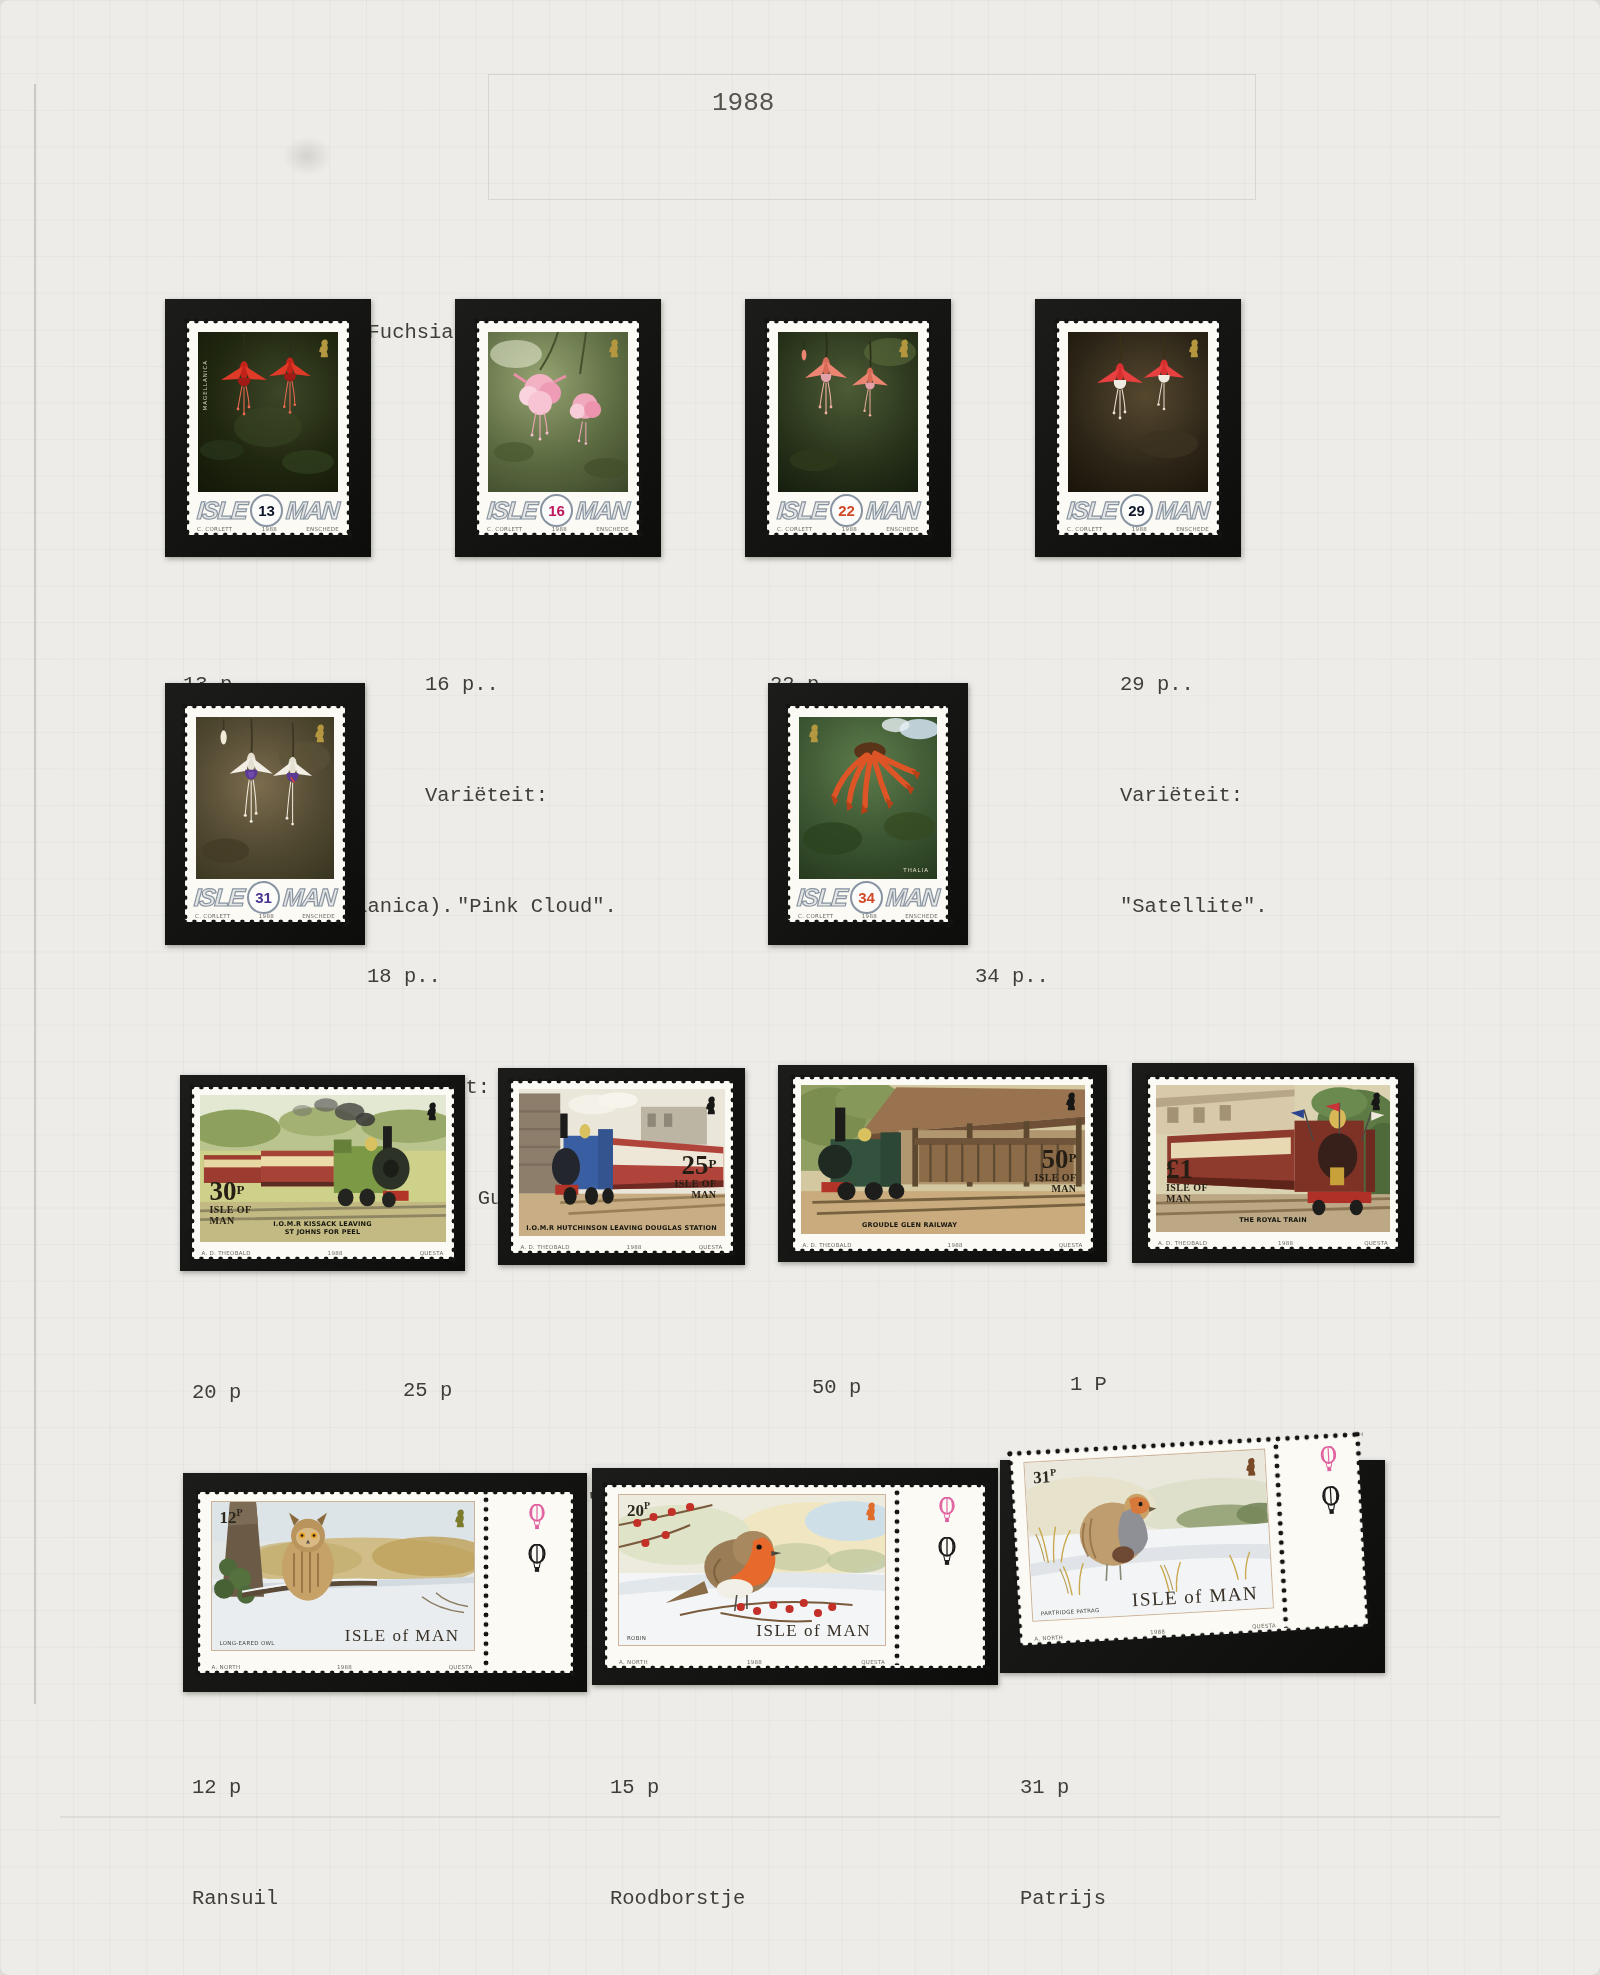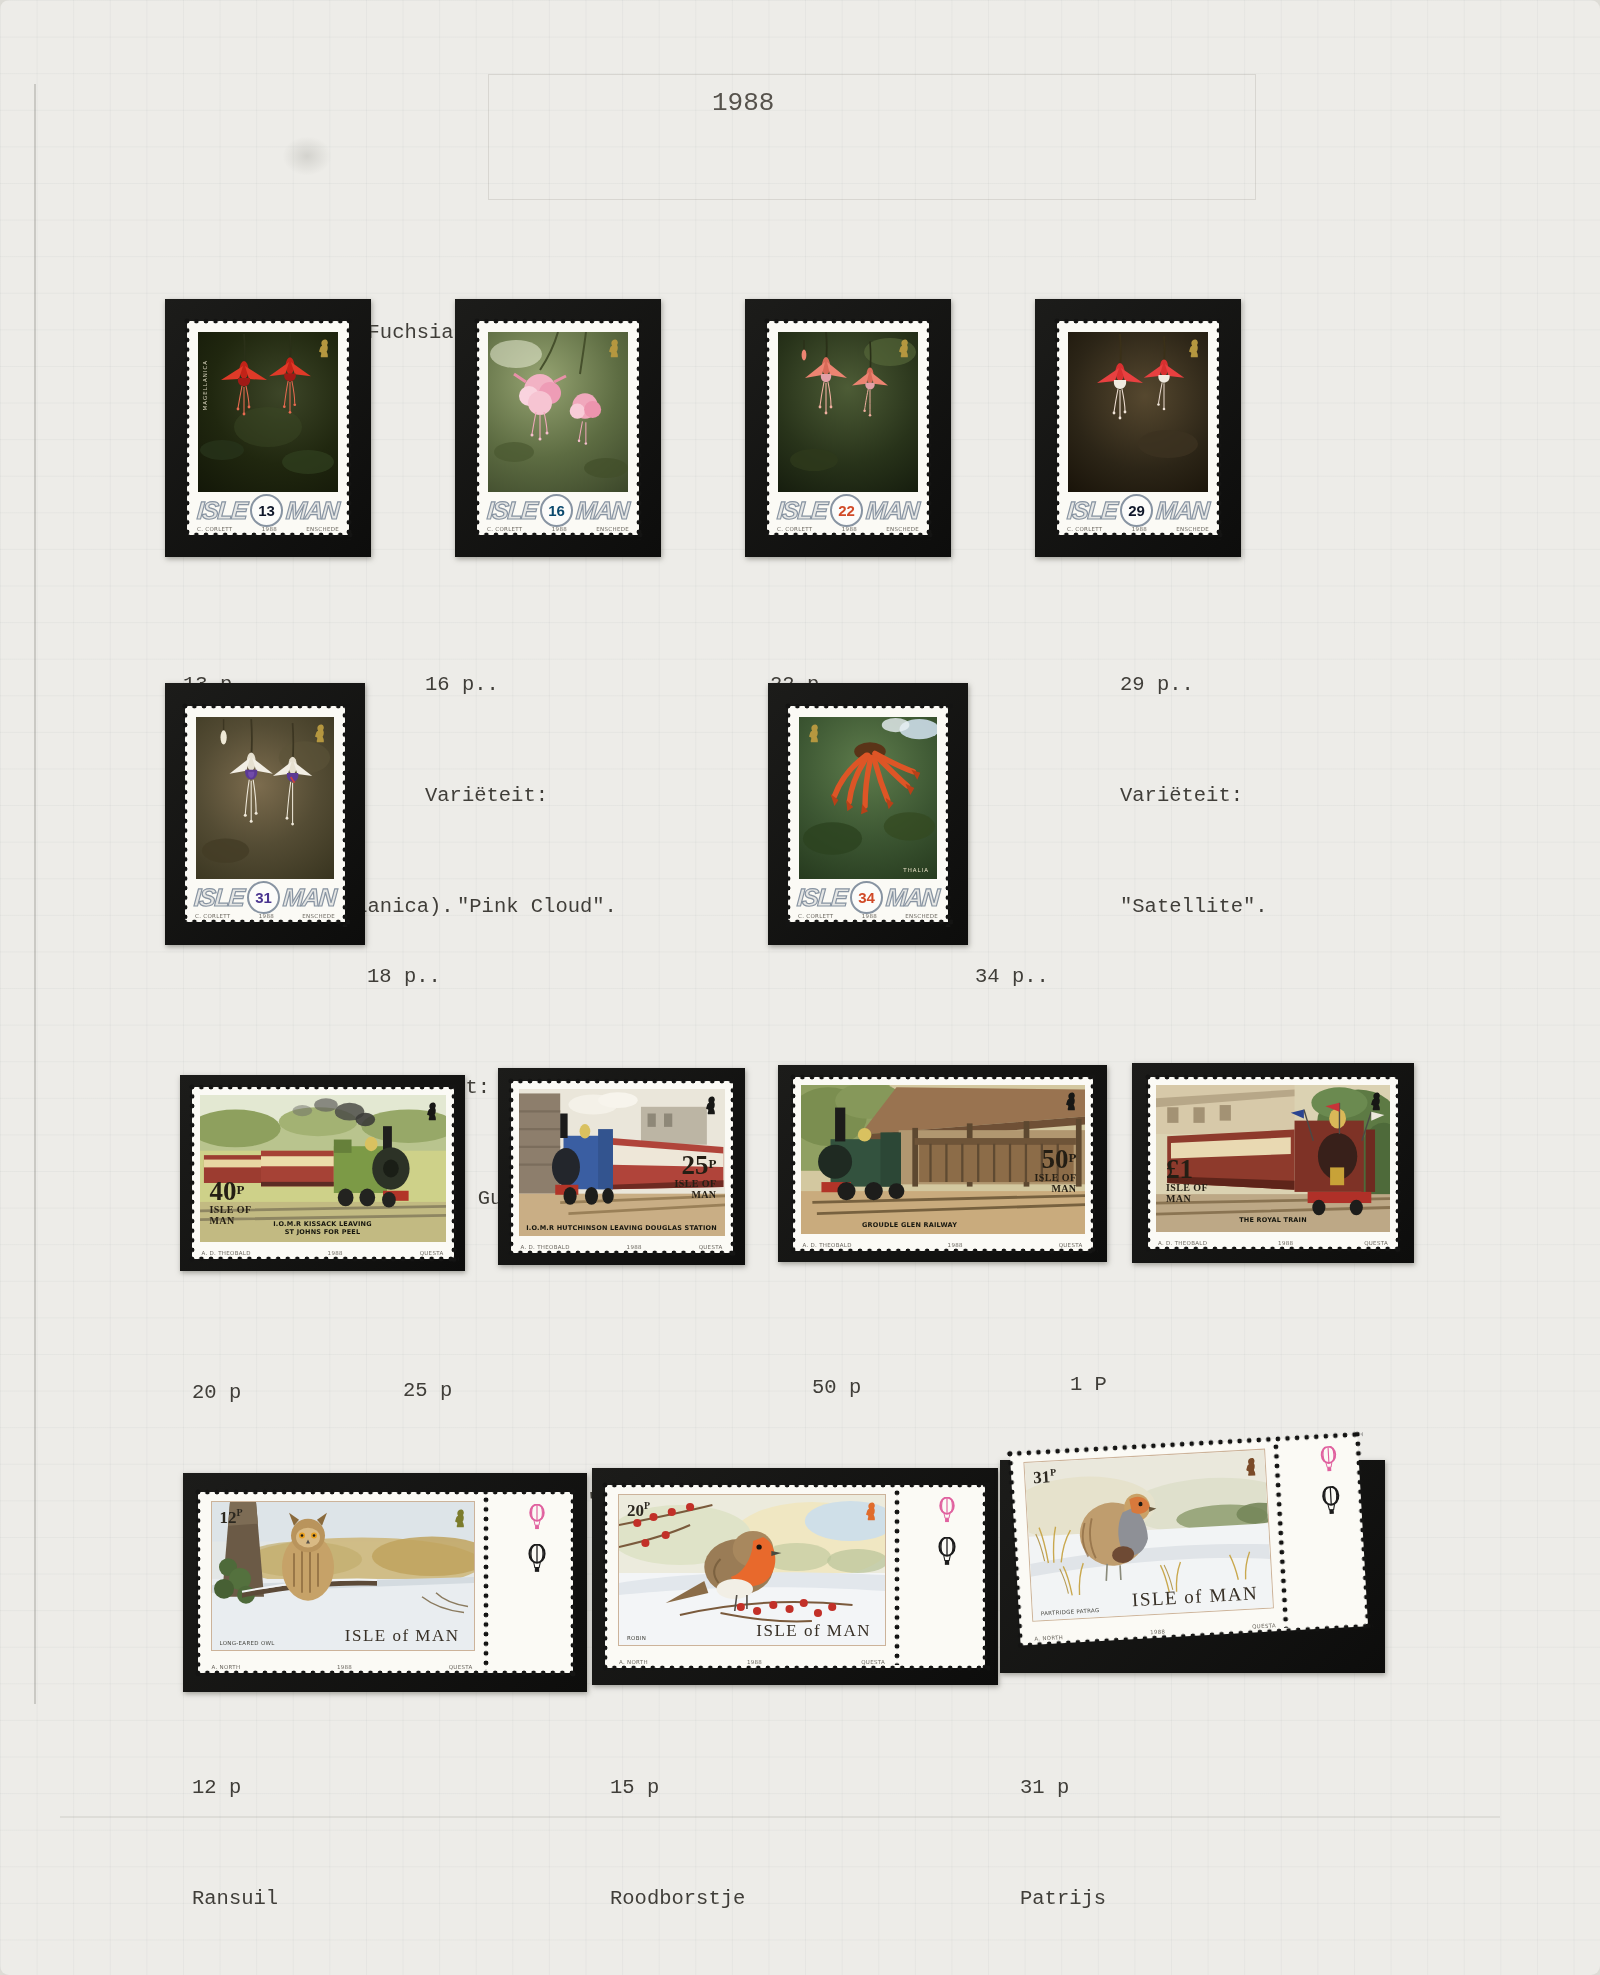--- a/index.html
+++ b/index.html
@@ -36,21 +36,21 @@
   .queen{position:absolute;width:15px;height:19px;}
   .queen.tr{top:7px;right:7px;} .queen.tl{top:7px;left:7px;}
   .q-gold{fill:#b5973f}.q-black{fill:#171715}.q-olive{fill:#7c7c2c}.q-orange{fill:#e06c2c}.q-brown{fill:#7a4a28}
 
   
   .iom-row{position:absolute;left:0;right:0;bottom:9px;height:32px;display:flex;align-items:center;justify-content:center;gap:3px;}
   .iom-outline{font:italic 700 25px/25px "Liberation Sans",sans-serif;letter-spacing:-1.5px;
     color:rgba(120,132,146,.16);-webkit-text-stroke:1.2px #8894a2;transform:skewX(-4deg);}
   .badge{width:29px;height:29px;border:2.5px solid #8894a2;border-radius:50%;background:#fcfcfa;
     display:flex;align-items:center;justify-content:center;font:700 15px "Liberation Sans",sans-serif;flex:0 0 auto;}
-  .b13,.b29{color:#0f172a}.b16{color:#0c4a6e}.b22,.b34{color:#d14a28}.b31{color:#4a3590}
+  .b13,.b29{color:#0f172a}.b16{color:#be185d}.b22,.b34{color:#d14a28}.b31{color:#4a3590}
   .imprint{position:absolute;left:10px;right:10px;bottom:2px;display:flex;justify-content:space-between;
     font:5.5px/7px "DejaVu Sans",sans-serif;color:#6a665e;letter-spacing:.3px;}
   .vlabel{position:absolute;font:5.5px/6px "DejaVu Sans",sans-serif;letter-spacing:1px;}
   .vlabel.vert{left:4px;top:28px;writing-mode:vertical-rl;transform:rotate(180deg);color:#cfcab4;}
   .vlabel.horiz{right:8px;bottom:6px;color:#e8e0c6;}
 
   
   .bg-f13{background:radial-gradient(circle at 60% 38%,#3d4628 0%,#20270f 55%,#131708 100%);}
   .bg-f16{background:radial-gradient(circle at 38% 30%,#96a472 0%,#5d6c42 55%,#3c472a 100%);}
   .bg-f22{background:radial-gradient(circle at 50% 35%,#4d5c36 0%,#28331a 60%,#161d0e 100%);}
@@ -497,21 +497,21 @@
           <circle cx="194" cy="66" r="8" fill="#1a1e16"></circle>
           <rect x="186" y="86" width="26" height="9" fill="#b23428"></rect>
           <circle cx="148" cy="92" r="8" fill="#232320"></circle>
             <circle cx="170" cy="92" r="8" fill="#232320"></circle>
             <circle cx="192" cy="94" r="7" fill="#232320"></circle>
         </svg>
         <svg class="queen tr q-black">
             <use href="#queen"></use>
           </svg>
         <div class="tval" style="left:10px;top:84px">
-          <div><span class="num">40</span><span class="sup">P</span></div>
+          <div><span class="num">30</span><span class="sup">P</span></div>
           <div class="iom">ISLE OF</div>
           <div class="iom">MAN</div>
         </div>
         <div class="ttitle" style="bottom:6px">
           <div>I.O.M.R KISSACK LEAVING</div>
           <div>ST JOHNS FOR PEEL</div>
         </div>
       </div>
       <div class="imprint">
         <span>A. D. THEOBALD</span>

